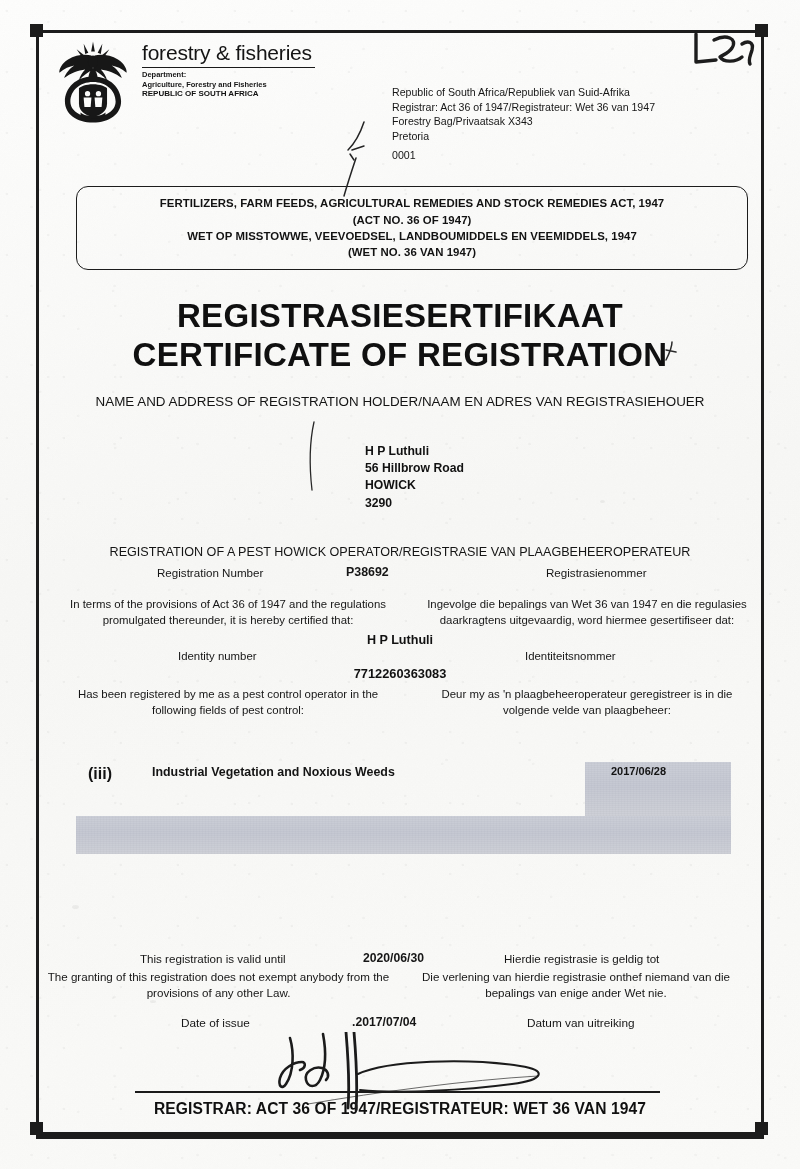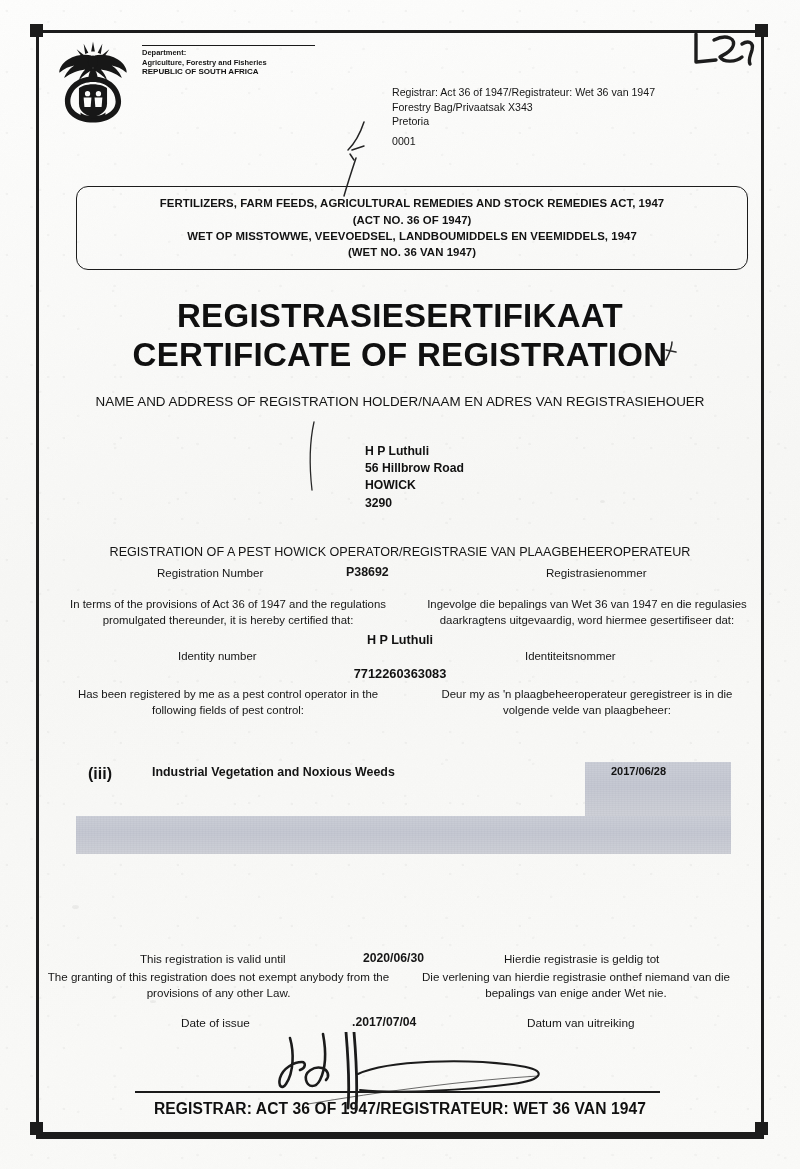--- a/index.html
+++ b/index.html
@@ -295,28 +295,30 @@
         <circle cx="43" cy="71" r="3.4"></circle>
         <circle cx="57" cy="71" r="3.4"></circle>
         <path d="M38 76 L48 76 L47 88 L39 88 Z"></path>
         <path d="M52 76 L62 76 L61 88 L53 88 Z"></path>
       </g>
 
       <path d="M34 95 C40 101 60 101 66 95 L66 99 C58 105 42 105 34 99 Z"></path>
     </g>
   </svg>
   <div class="dept">
+    <div class="d2">forestry &amp; fisheries</div>
     <div class="rule"></div>
     <div class="d3">Department:</div>
     <div class="d4">Agriculture, Forestry and Fisheries</div>
     <div class="d5">REPUBLIC OF SOUTH AFRICA</div>
   </div>
 </div>
 
 <div class="addr">
+  <div>Republic of South Africa/Republiek van Suid-Afrika</div>
   <div>Registrar: Act 36 of 1947/Registrateur: Wet 36 van 1947</div>
   <div>Forestry Bag/Privaatsak X343</div>
   <div>Pretoria</div>
   <div class="gap"></div>
   <div>0001</div>
 </div>
 
 <div class="actbox">
   <div>FERTILIZERS, FARM FEEDS, AGRICULTURAL REMEDIES AND STOCK REMEDIES ACT, 1947</div>
   <div>(ACT NO. 36 OF 1947)</div>

